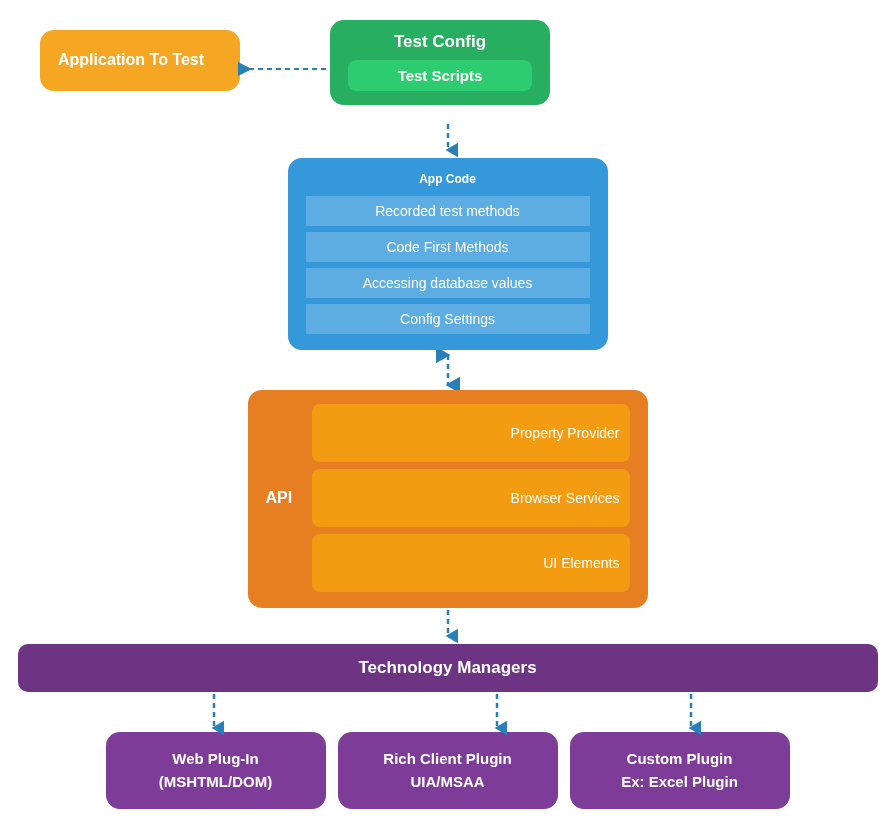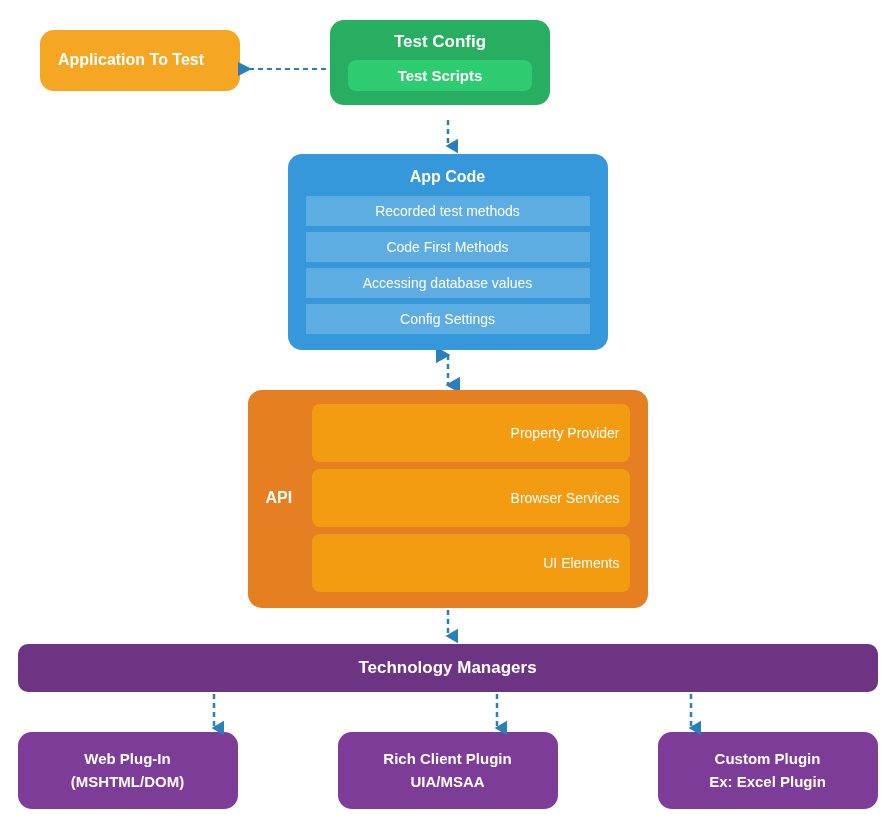--- a/index.html
+++ b/index.html
@@ -81,21 +81,21 @@
     .app-code-box {
       background: #3498db;
       border-radius: 14px;
       padding: 14px 18px 16px 18px;
       width: 320px;
       text-align: center;
       color: #fff;
     }
 
     .app-code-title {
-      font-size: 16px;
+      font-size: 12px;
       font-weight: bold;
       margin-bottom: 10px;
     }
 
     .sub-item {
       background: #5dade2;
       border-radius: 1px;
       padding: 7px 10px;
       color: #fff;
       font-size: 14px;
@@ -152,21 +152,21 @@
       color: #fff;
       font-size: 17px;
       font-weight: bold;
     }
 
     
     .bottom-row {
       display: flex;
       flex-direction: row;
       justify-content: space-between;
-      width: 860px;
+      width: 684px;
       margin-top: 0px;
     }
 
     .plugin-box {
       background: #7d3c98;
       border-radius: 14px;
       padding: 16px 14px;
       color: #fff;
       font-size: 15px;
       font-weight: bold;

